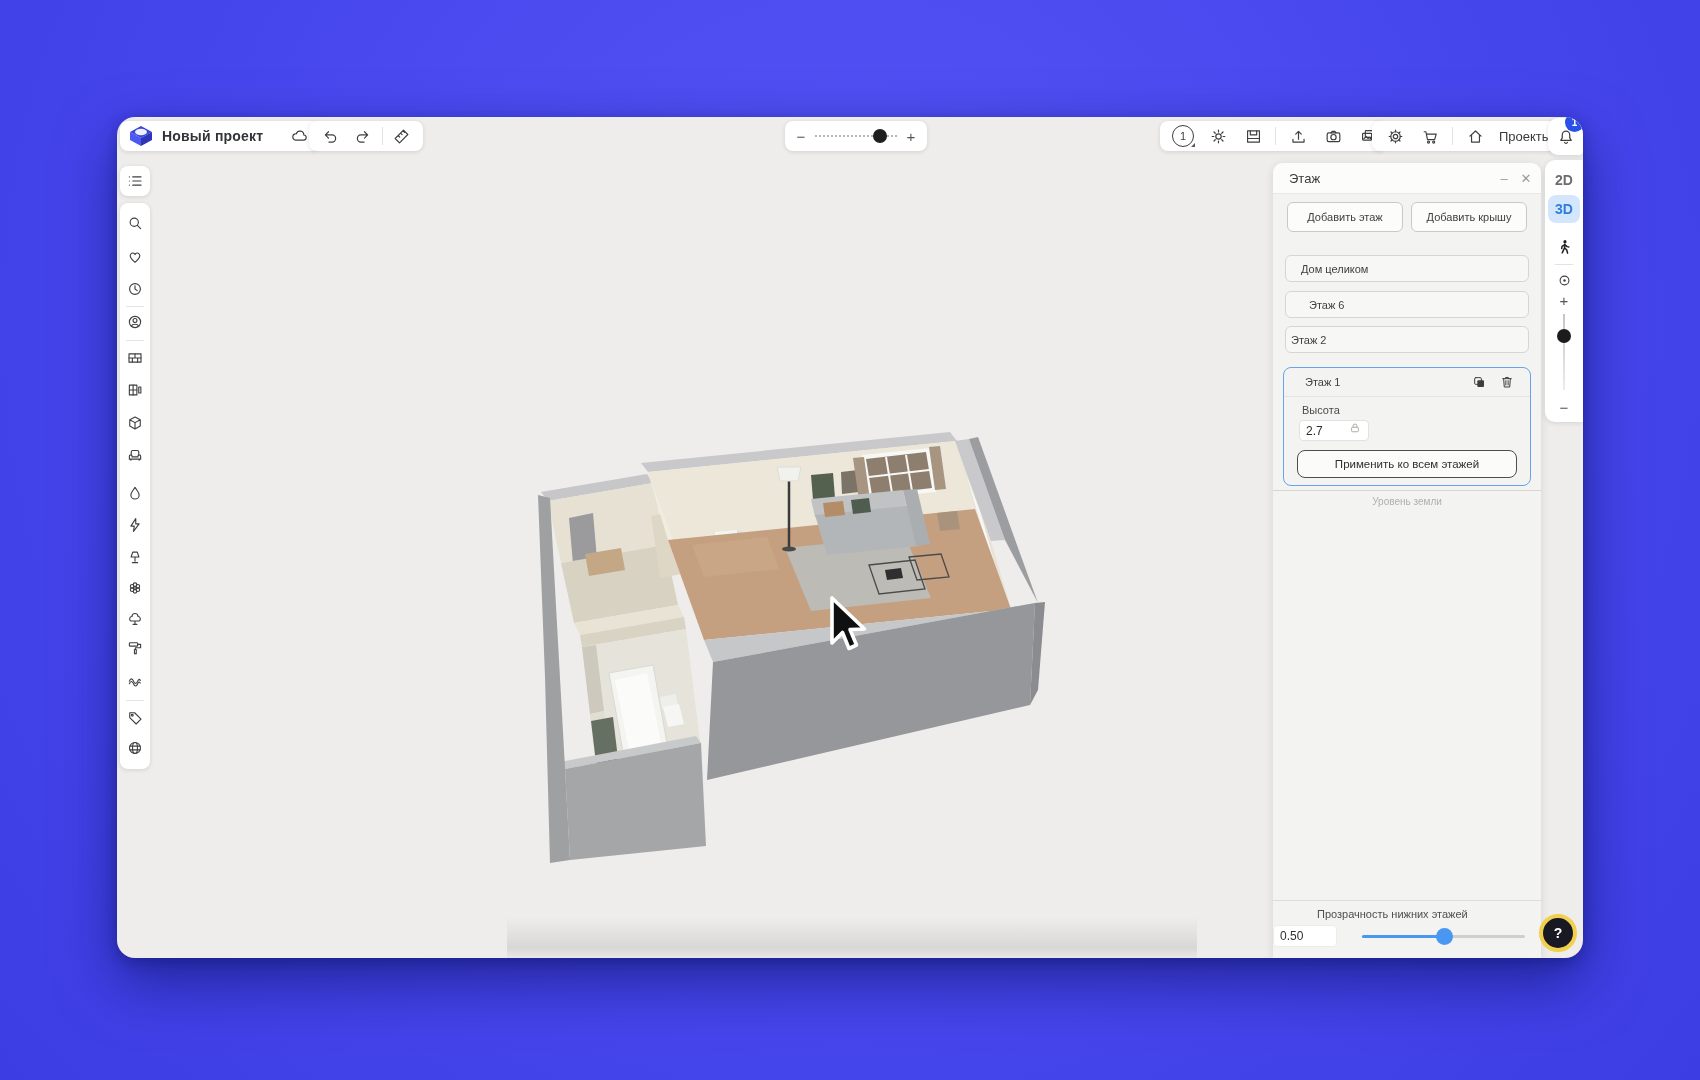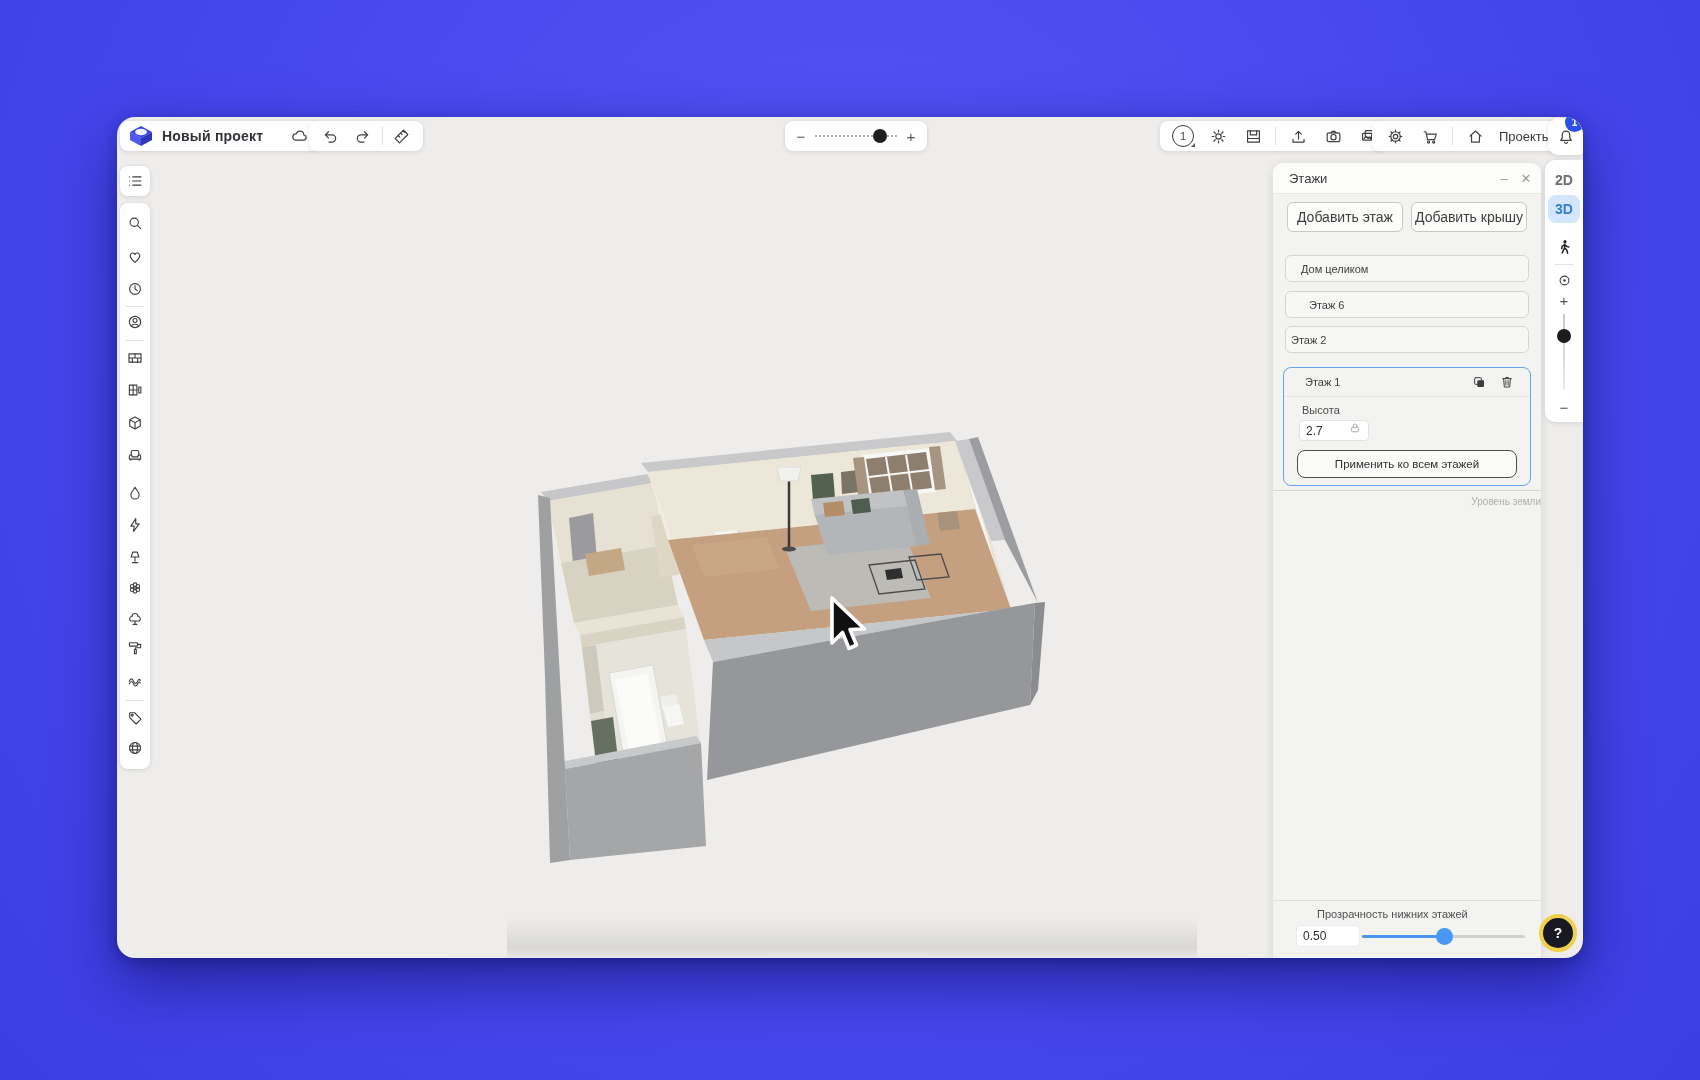--- a/index.html
+++ b/index.html
@@ -43,35 +43,35 @@
   .side-ic{position:absolute;left:6px;width:18px;height:18px;display:flex;align-items:center;justify-content:center;}
   .side-ic svg{width:18px;height:18px;}
   .hdiv{position:absolute;left:6px;width:18px;height:1px;background:#e3e3e1;}
   
   .panel{position:absolute;left:1156px;top:46px;width:268px;height:795px;background:rgba(243,243,241,.97);
     border-radius:10px 10px 0 0;box-shadow:0 2px 10px rgba(40,40,60,.12);}
   .panel-header{position:absolute;left:0;top:0;width:100%;height:30px;background:#fcfcfb;border-radius:10px 10px 0 0;
     border-bottom:1px solid #e8e8e6;display:flex;align-items:center;}
   .panel-title{font-size:13px;color:#3a3a3a;margin-left:16px;}
   .win-ctl{position:absolute;top:0;height:30px;width:22px;display:flex;align-items:center;justify-content:center;color:#9a9a98;font-size:13px;}
-  .btn{background:#fcfcfa;border:1px solid #c9c9c7;border-radius:6px;font-size:14px;color:#3f3f3f;
+  .btn{background:#fcfcfa;border:1px solid #c9c9c7;border-radius:6px;font-size:11px;color:#3f3f3f;
     display:flex;align-items:center;justify-content:center;position:absolute;box-sizing:border-box;font-family:inherit;}
   .rowbtn{background:#f7f7f5;border:1px solid #d5d5d3;border-radius:6px;font-size:11px;color:#3f3f3f;
     display:flex;align-items:center;position:absolute;box-sizing:border-box;}
   .card{position:absolute;left:10px;top:204px;width:248px;height:119px;border:1.5px solid #66a5e9;border-radius:8px;
     background:#f3f3f1;box-sizing:border-box;}
   .card-h{position:absolute;left:0;top:0;width:100%;height:28px;display:flex;align-items:center;border-bottom:1px solid #e4e4e2;}
   .card-title{font-size:11px;color:#3f3f3f;margin-left:21px;}
   .card-ic{position:absolute;top:5px;width:18px;height:18px;display:flex;align-items:center;justify-content:center;}
   .lbl{position:absolute;font-size:11px;color:#4a4a4a;}
   .tinput{position:absolute;background:#ffffff;border:1px solid #e2e2e0;border-radius:4px;font-size:12px;color:#2e2e2e;
     font-family:inherit;padding:0 6px;box-sizing:border-box;outline:none;}
   .applybtn{position:absolute;left:13px;top:82px;width:220px;height:28px;background:#fbfbf9;border:1.5px solid #4e4e4e;
     border-radius:8px;font-size:11.5px;color:#2f2f2f;display:flex;align-items:center;justify-content:center;font-family:inherit;}
-  .ground{position:absolute;top:333px;width:100%;text-align:right;font-size:10px;color:#b2b0ad;}
+  .ground{position:absolute;top:333px;width:100%;text-align:center;font-size:10px;color:#b2b0ad;}
   .pdiv{position:absolute;left:0;top:327px;width:100%;height:1px;background:#d6d6d4;}
   .bottombar{position:absolute;left:0;top:737px;width:100%;height:58px;border-top:1px solid #dddddb;}
   .slider{position:absolute;left:89px;top:34px;width:163px;height:3px;border-radius:2px;background:#cfcfcd;}
   .slider .fill{position:absolute;left:0;top:0;height:3px;border-radius:2px;background:#4a97f2;}
   .slider .knob{position:absolute;top:-7px;width:17px;height:17px;border-radius:50%;background:#4a97f2;transform:translateX(-8px);}
   
   .strip{position:absolute;left:1428px;top:43px;width:38px;height:262px;background:#ffffff;border-radius:10px 0 0 10px;
     box-shadow:0 1px 5px rgba(40,40,60,.13);}
   .strip-item{position:absolute;left:0;width:100%;display:flex;align-items:center;justify-content:center;}
   .mode2d{top:8px;height:24px;font-size:14px;font-weight:700;color:#6d6d6d;}
@@ -384,21 +384,21 @@
       <svg viewBox="0 0 24 24">
           <circle class="ic" cx="12" cy="12" r="7.3"></circle>
           <ellipse class="ic" cx="12" cy="12" rx="3.3" ry="7.3"></ellipse>
           <path class="ic" d="M5.2,9.5 h13.6 M5.2,14.5 h13.6"></path>
         </svg>
       </span>
   </div>
 
   <div class="panel">
     <div class="panel-header">
-      <span class="panel-title">Этажи</span>
+      <span class="panel-title">Этаж</span>
       <span class="win-ctl" style="right:26px;">–</span>
       <span class="win-ctl" style="right:4px;">✕</span>
     </div>
 
     <div class="btn" style="left:14px;top:39px;width:116px;height:30px;">Добавить этаж</div>
     <div class="btn" style="left:138px;top:39px;width:116px;height:30px;">Добавить крышу</div>
 
     <div class="rowbtn" style="left:12px;top:92px;width:244px;height:27px;padding-left:15px;">Дом целиком</div>
     <div class="rowbtn" style="left:12px;top:128px;width:244px;height:27px;padding-left:23px;">Этаж 6</div>
     <div class="rowbtn" style="left:12px;top:163px;width:244px;height:27px;padding-left:5px;">Этаж 2</div>
@@ -427,21 +427,21 @@
           </svg>
       </span>
       <button class="applybtn">Применить ко всем этажей</button>
     </div>
 
     <div class="pdiv"></div>
     <div class="ground">Уровень земли</div>
 
     <div class="bottombar">
       <span class="lbl" style="left:16px;top:7px;color:#4f4f4f;padding-left:28px;">Прозрачность нижних этажей</span>
-      <input class="tinput" style="left: 23px; top: 24px; width: 64px; height: 22px; border-color: rgb(236, 236, 234);" value="0.50">
+      <input class="tinput" style="left: 0; top: 24px; width: 64px; height: 22px; border-color: rgb(236, 236, 234);" value="0.50">
       <div class="slider">
         <span class="fill" style="width:50%;"></span>
         <span class="knob" style="left:50%;"></span>
       </div>
     </div>
   </div>
 
   <div class="strip">
     <div class="strip-item mode2d">2D</div>
     <div class="strip-item mode3d">3D</div>

